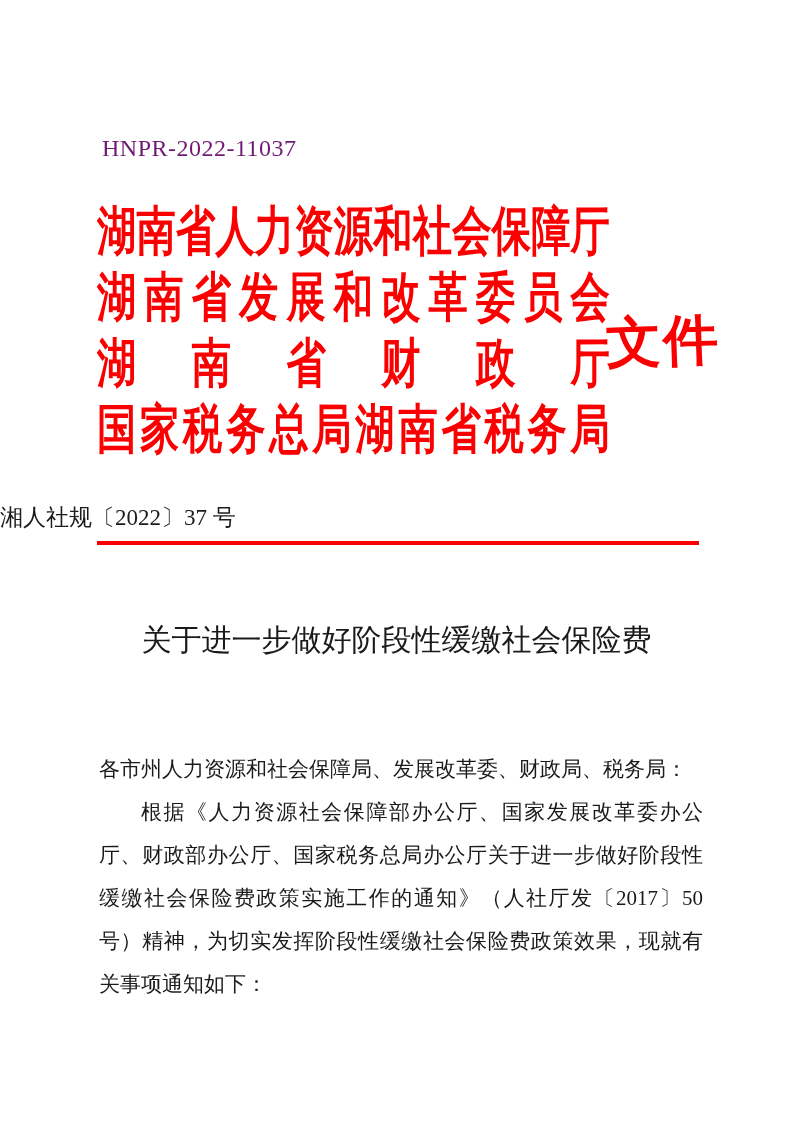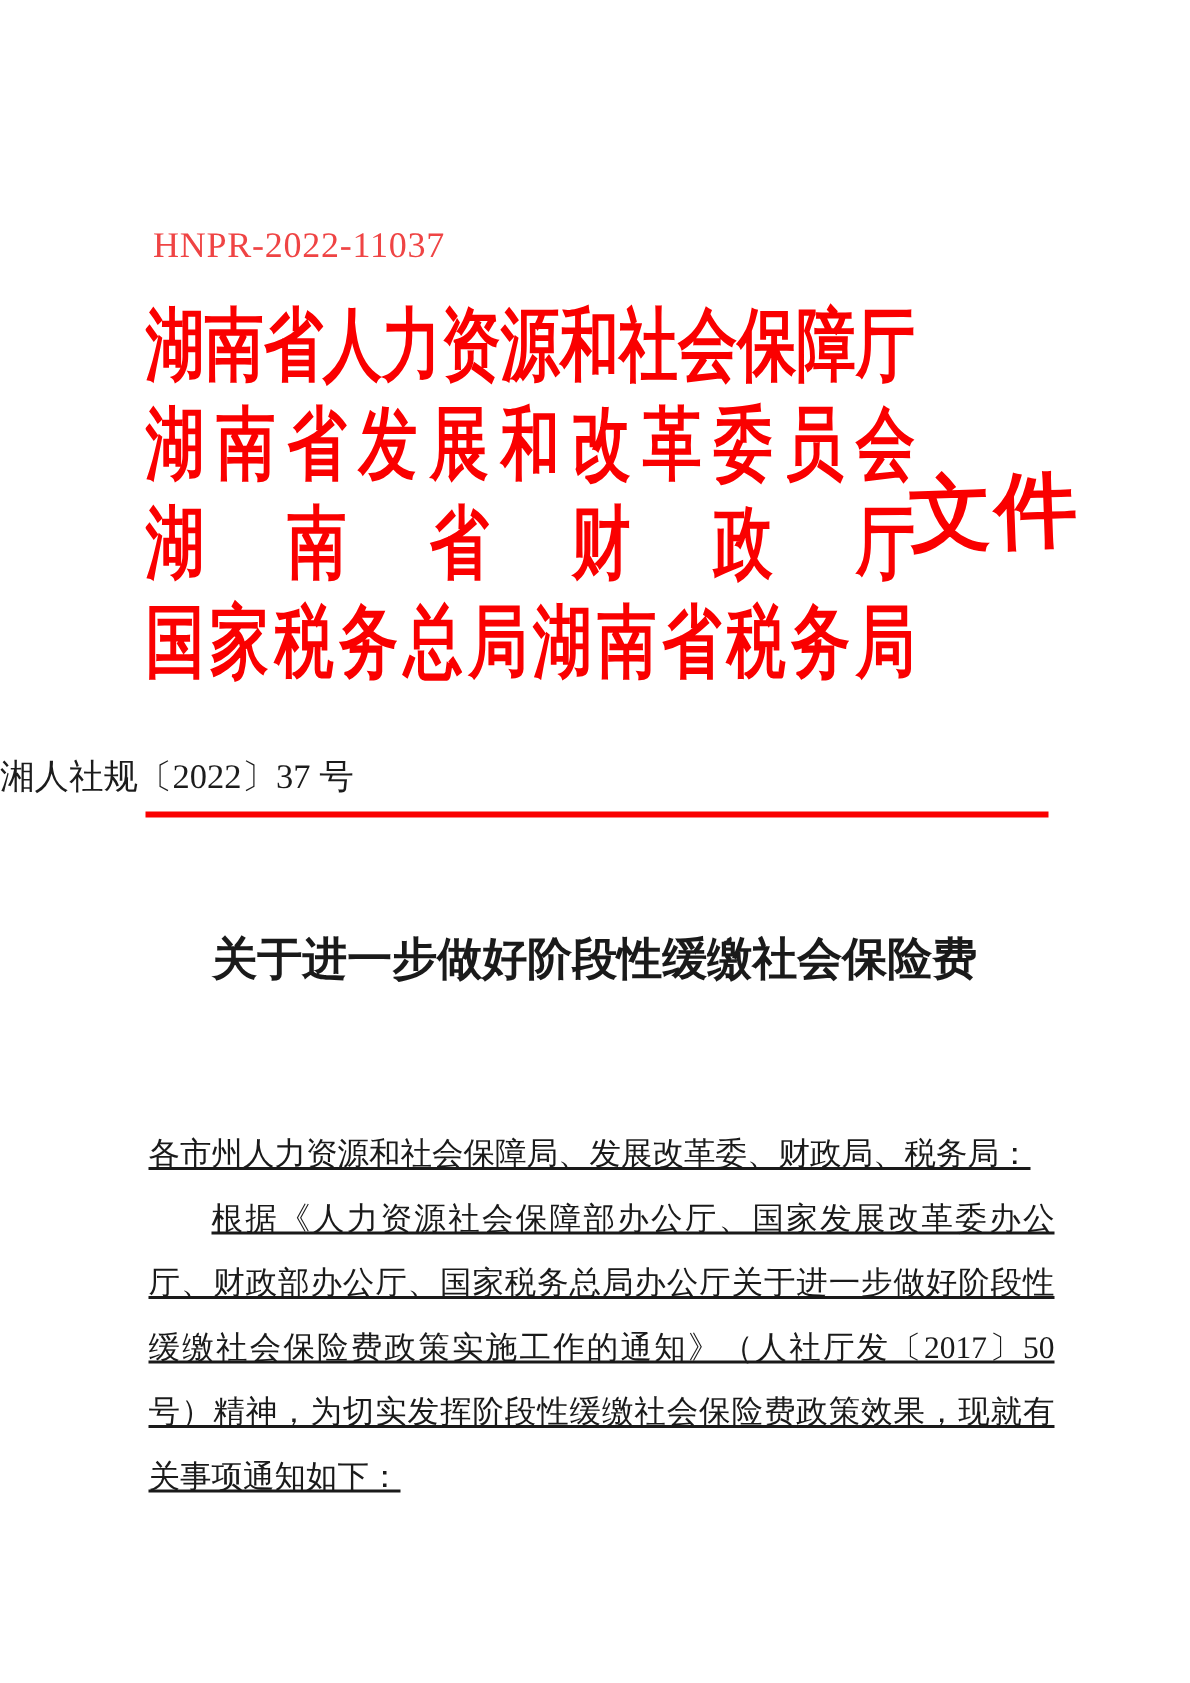--- a/index.html
+++ b/index.html
@@ -11,23 +11,23 @@
     position: relative;
     width: 793px;
     height: 1122px;
     background: #ffffff;
     overflow: hidden;
     font-family: "Liberation Serif", "DejaVu Serif", serif;
   }
   .doc-code {
     position: absolute;
     left: 102px;
-    top: 151px;
+    top: 135px;
     font-size: 24px;
-    color: #ef4444;
+    color: #701a75;
     letter-spacing: 0.5px;
     white-space: nowrap;
   }
   .red-header {
     position: absolute;
     left: 97px;
     top: 198px;
     width: 693px;
     transform: scaleX(0.74);
     transform-origin: left top;
@@ -75,34 +75,33 @@
     background: #fa0000;
   }
   .doc-title {
     position: absolute;
     left: 0;
     top: 612px;
     width: 793px;
     text-align: center;
     font-size: 30px;
     line-height: 55px;
-    font-weight: bold;
+    font-weight: normal;
     color: #1a1a1a;
   }
   .body-text {
     position: absolute;
     left: 99px;
     top: 748px;
     width: 604px;
     font-size: 21px;
     line-height: 43px;
     color: #1a1a1a;
     text-align: justify;
     text-justify: inter-character;
-    text-decoration: underline;
   }
   .body-text p {
     margin: 0;
   }
   .body-text p.indented {
     text-indent: 2em;
   }
 </style>
 </head>
 <body>

